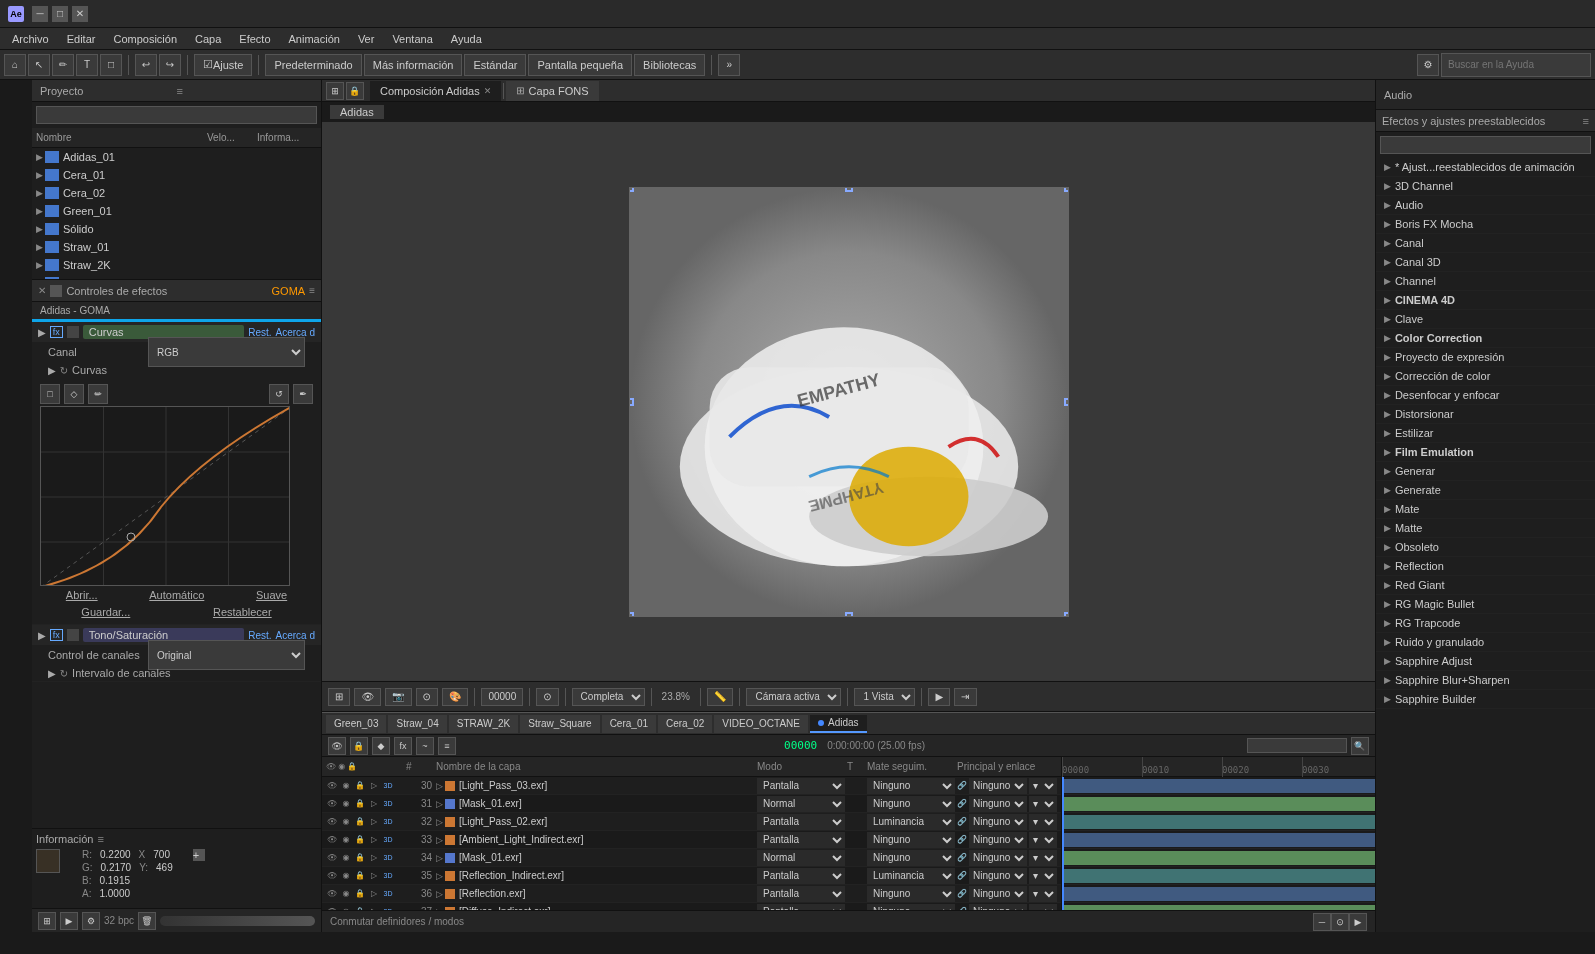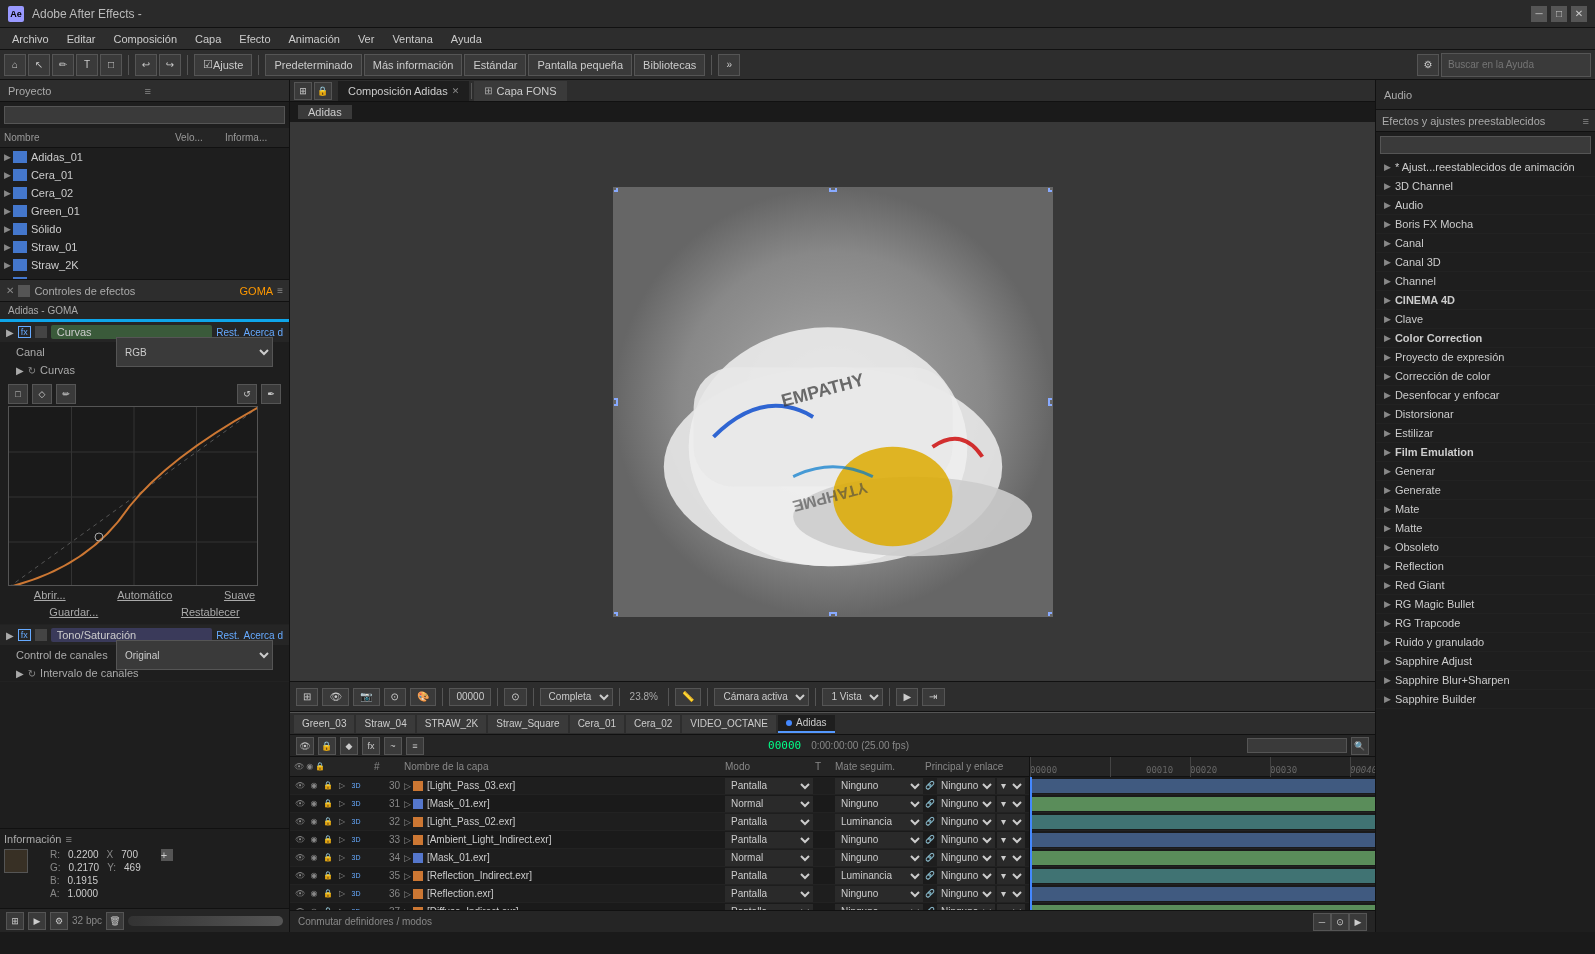--- a/index.html
+++ b/index.html
@@ -16,21 +16,21 @@
     #menubar { background: #2d2d2d; height: 22px; display: flex; align-items: center; padding: 0 4px; border-bottom: 1px solid #111; gap: 2px; }
     .menu-item { padding: 2px 8px; color: #ccc; cursor: pointer; font-size: 11px; height: 22px; display: flex; align-items: center; }
     
     
     #toolbar { background: #2d2d2d; height: 30px; display: flex; align-items: center; padding: 0 4px; border-bottom: 1px solid #111; gap: 2px; }
     .toolbar-btn { background: #3a3a3a; border: 1px solid #555; color: #ccc; width: 22px; height: 22px; cursor: pointer; font-size: 10px; display: flex; align-items: center; justify-content: center; }
     .toolbar-separator { width: 1px; height: 20px; background: #555; margin: 0 4px; }
     .toolbar-btn-text { background: #3a3a3a; border: 1px solid #555; color: #ccc; padding: 2px 8px; cursor: pointer; font-size: 11px; height: 22px; display: flex; align-items: center; }
     
     
-    #main { display: flex; height: calc(954px - 28px - 22px - 30px - 22px); }
+    #main { display: flex; height: calc(954px - 28px - 22px - 30px - 22px); margin-left: 32px; }
     
     
     #left-panel { width: 290px; background: #1e1e1e; border-right: 1px solid #111; display: flex; flex-direction: column; }
     .panel-header { background: #2d2d2d; height: 22px; display: flex; align-items: center; padding: 0 8px; border-bottom: 1px solid #111; font-size: 11px; color: #aaa; }
     .panel-header span { flex: 1; }
     
     #project-panel { height: 200px; border-bottom: 1px solid #111; overflow: hidden; }
     #project-search { padding: 4px; }
     #project-search input { width: 100%; background: #3a3a3a; border: 1px solid #555; color: #ccc; padding: 2px 6px; font-size: 11px; }
     
@@ -191,21 +191,20 @@
 
     .scrollbar-thin::-webkit-scrollbar { width: 6px; height: 6px; }
     .scrollbar-thin::-webkit-scrollbar-track { background: #1a1a1a; }
     .scrollbar-thin::-webkit-scrollbar-thumb { background: #444; border-radius: 3px; }
   </style>
 </head>
 <body>
 
 <div id="titlebar">
   <div class="app-icon">Ae</div>
-  <div class="title">Adobe After Effects -</div>
   <div class="win-controls">
     <button class="win-btn">─</button>
     <button class="win-btn">□</button>
     <button class="win-btn">✕</button>
   </div>
 </div>
 
 <div id="menubar">
   <div class="menu-item">Archivo</div>
   <div class="menu-item">Editar</div>
@@ -882,21 +881,21 @@
         </select>
       </div>
     </div>
             </div>
         </div>
 
         <div class="tl-tracks scrollbar-thin" id="tl-track-area">
           <div class="tl-ruler" id="tl-ruler">
               <div class="tl-ruler-mark" style="left: 0px;">00000</div>
               <div class="tl-ruler-line" style="left: 0px;"></div>
-              <div class="tl-ruler-mark" style="left: 80px; padding-left: 36px;">00010</div>
+              <div class="tl-ruler-mark" style="left: 80px;">00010</div>
               <div class="tl-ruler-line" style="left: 80px;"></div>
               <div class="tl-ruler-mark" style="left: 160px;">00020</div>
               <div class="tl-ruler-line" style="left: 160px;"></div>
               <div class="tl-ruler-mark" style="left: 240px;">00030</div>
               <div class="tl-ruler-line" style="left: 240px;"></div>
               <div class="tl-ruler-mark" style="left: 320px; font-style: italic;">00040</div>
               <div class="tl-ruler-line" style="left: 320px;"></div>
             </div>
           <div class="tl-track-area" id="tl-track-bars" style="position: relative;">
               <div class="tl-track">

